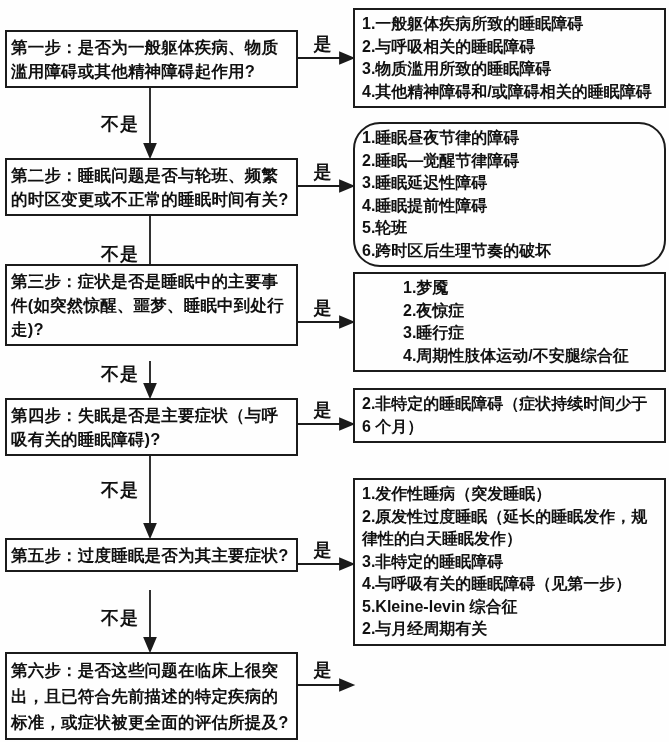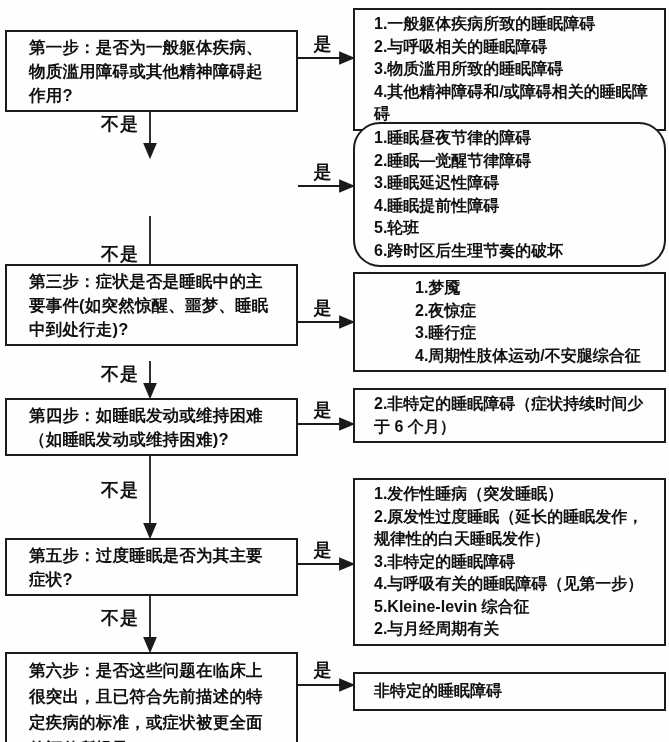--- a/index.html
+++ b/index.html
@@ -20,38 +20,38 @@
     left: 0; top: 0;
     width: 669px; height: 742px;
     pointer-events: none;
   }
   .qbox {
     position: absolute;
     left: 5px;
     width: 293px;
     border: 2px solid #1b1b1b;
     background: #fefefe;
-    padding: 3px 22px;
+    padding: 3px 4px;
     font-size: 16.5px;
     line-height: 24px;
     font-weight: bold;
     letter-spacing: 0.2px;
   }
   .obox {
     position: absolute;
     left: 353px;
     width: 313px;
     border: 2px solid #1b1b1b;
     background: #fefefe;
     padding: 3px 7px;
     font-size: 16px;
     line-height: 22.5px;
     font-weight: bold;
   }
-  .obox .outcome-line { white-space: normal; margin-left: 12px; }
+  .obox .outcome-line { white-space: normal; }
   .edge-label {
     position: absolute;
     font-size: 18px;
     font-weight: bold;
     color: #111111;
     letter-spacing: 1px;
   }
   .yes-label { width: 30px; text-align: center; }
   .no-label  { width: 44px; text-align: center; }
 </style>
@@ -114,20 +114,21 @@
   <div class="qbox" style="top:30px;"><span>第一步：是否为一般躯体疾病、物质滥用障碍或其他精神障碍起作用?</span></div>
   <div class="obox" style="top:8px;">
     <div class="outcome-line">1.一般躯体疾病所致的睡眠障碍</div>
     <div class="outcome-line">2.与呼吸相关的睡眠障碍</div>
     <div class="outcome-line">3.物质滥用所致的睡眠障碍</div>
     <div class="outcome-line">4.其他精神障碍和/或障碍相关的睡眠障碍</div>
   </div>
   <span class="edge-label yes-label" style="left:308px; top:32px;">是</span>
   <span class="edge-label no-label" style="left:98px; top:112px;">不是</span>
 
+  <div class="qbox" style="top:158px;"><span>第二步：睡眠问题是否与轮班、频繁的时区变更或不正常的睡眠时间有关?</span></div>
   <div class="obox" style="top:122px;border-radius:27px;">
     <div class="outcome-line">1.睡眠昼夜节律的障碍</div>
     <div class="outcome-line">2.睡眠—觉醒节律障碍</div>
     <div class="outcome-line">3.睡眠延迟性障碍</div>
     <div class="outcome-line">4.睡眠提前性障碍</div>
     <div class="outcome-line">5.轮班</div>
     <div class="outcome-line">6.跨时区后生理节奏的破坏</div>
   </div>
   <span class="edge-label yes-label" style="left:308px; top:160px;">是</span>
   <span class="edge-label no-label" style="left:98px; top:242px;">不是</span>
@@ -135,38 +136,35 @@
   <div class="qbox" style="top:264px;"><span>第三步：症状是否是睡眠中的主要事件(如突然惊醒、噩梦、睡眠中到处行走)?</span></div>
   <div class="obox" style="top:272px;padding-left:48px;">
     <div class="outcome-line">1.梦魇</div>
     <div class="outcome-line">2.夜惊症</div>
     <div class="outcome-line">3.睡行症</div>
     <div class="outcome-line">4.周期性肢体运动/不安腿综合征</div>
   </div>
   <span class="edge-label yes-label" style="left:308px; top:296px;">是</span>
   <span class="edge-label no-label" style="left:98px; top:362px;">不是</span>
 
-  <div class="qbox" style="top:398px;"><span>第四步：如睡眠发动或维持困难（如睡眠发动或维持困难)?</span></div>
+  <div class="qbox" style="top:398px;"><span>第四步：失眠是否是主要症状（与呼吸有关的睡眠障碍)?</span></div>
   <div class="obox" style="top:388px;">
     <div class="outcome-line">2.非特定的睡眠障碍（症状持续时间少于 6 个月）</div>
   </div>
   <span class="edge-label yes-label" style="left:308px; top:398px;">是</span>
   <span class="edge-label no-label" style="left:98px; top:478px;">不是</span>
 
   <div class="qbox" style="top:538px;"><span>第五步：过度睡眠是否为其主要症状?</span></div>
   <div class="obox" style="top:478px;">
     <div class="outcome-line">1.发作性睡病（突发睡眠）</div>
     <div class="outcome-line">2.原发性过度睡眠（延长的睡眠发作，规律性的白天睡眠发作）</div>
     <div class="outcome-line">3.非特定的睡眠障碍</div>
     <div class="outcome-line">4.与呼吸有关的睡眠障碍（见第一步）</div>
     <div class="outcome-line">5.Kleine-levin 综合征</div>
     <div class="outcome-line">2.与月经周期有关</div>
   </div>
   <span class="edge-label yes-label" style="left:308px; top:538px;">是</span>
   <span class="edge-label no-label" style="left:98px; top:606px;">不是</span>
 
   <div class="qbox" style="top:652px; line-height:26px;"><span>第六步：是否这些问题在临床上很突出，且已符合先前描述的特定疾病的标准，或症状被更全面的评估所提及?</span></div>
-  <div class="obox" style="top:672px; padding-top:6px; padding-bottom:6px;">
-    <div class="outcome-line">非特定的睡眠障碍</div>
-  </div>
   <span class="edge-label yes-label" style="left:308px; top:658px;">是</span>
 
 </div>
 
 </body></html>

